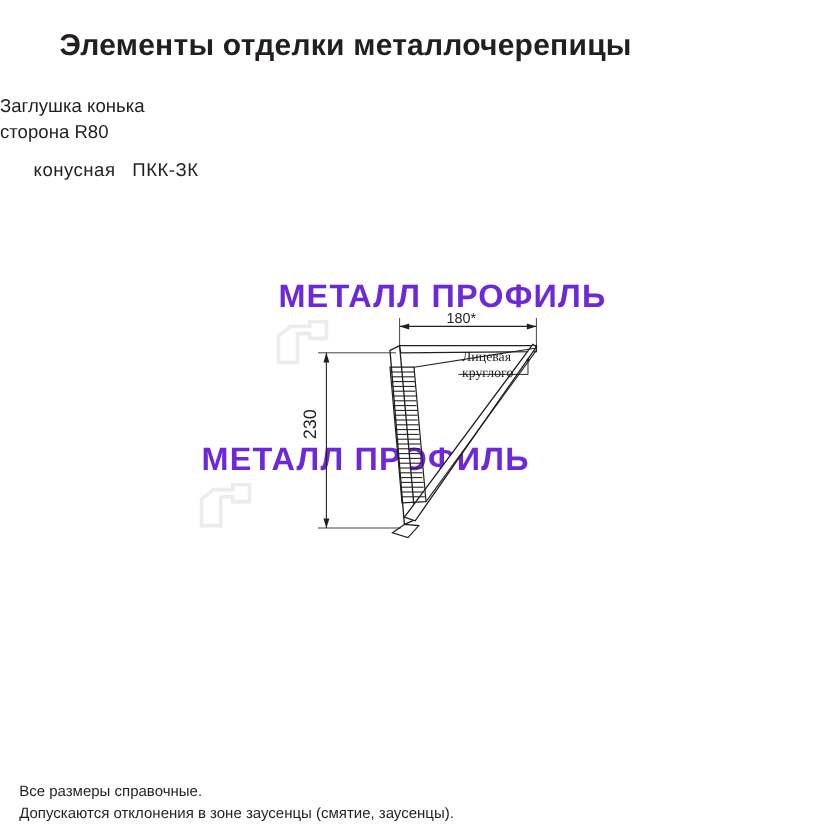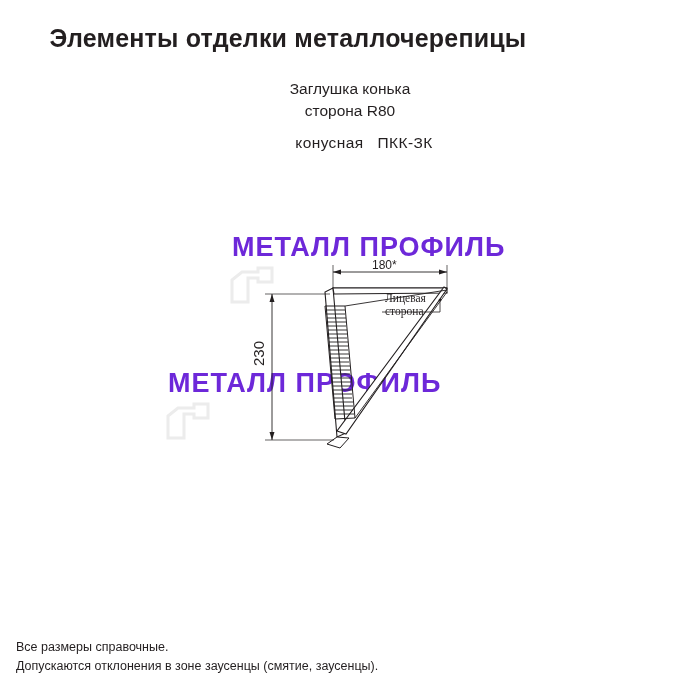--- a/index.html
+++ b/index.html
@@ -27,21 +27,20 @@
     text-align: center;
     font-size: 25px;
     font-weight: bold;
     letter-spacing: 0.2px;
   }
   .subtitle-block {
     position: absolute;
     top: 78px;
     left: 0;
     width: 700px;
-    text-align: center;
     font-size: 15.5px;
     line-height: 22px;
   }
   .subtitle-line {
     display: block;
   }
   .subtitle-line.code-line {
     margin-top: 10px;
     letter-spacing: 0.4px;
     margin-left: 28px;
@@ -102,21 +101,21 @@
     top: 292px;
     font-size: 11.5px;
     line-height: 13px;
     text-align: left;
     font-family: Liberation Serif, serif;
   }
 
   .footnotes {
     position: absolute;
     left: 16px;
-    bottom: 24px;
+    bottom: 12px;
     font-size: 12.5px;
     line-height: 19px;
     color: #231f20;
   }
   .footnote {
     display: block;
   }
 </style>
 </head>
 <body>
@@ -207,21 +206,21 @@
 
       <path d="M382 312 L440 312 L440 300" stroke="#231f20" stroke-width="0.8" fill="none"></path>
       <circle cx="440" cy="300" r="1.3" fill="#231f20" stroke="none"></circle>
     </g>
   </svg>
 
   <div class="label label-180">180*</div>
   <div class="label label-230">230</div>
   <div class="label label-face">
     <span>Лицевая</span><br>
-    <span>сторона</span>
+    <span>круглого</span>
   </div>
 
   <div class="footnotes">
     <span class="footnote">Все размеры справочные.</span>
     <span class="footnote">Допускаются отклонения в зоне заусенцы (смятие, заусенцы).</span>
   </div>
 
 </div>
 
 </body></html>

